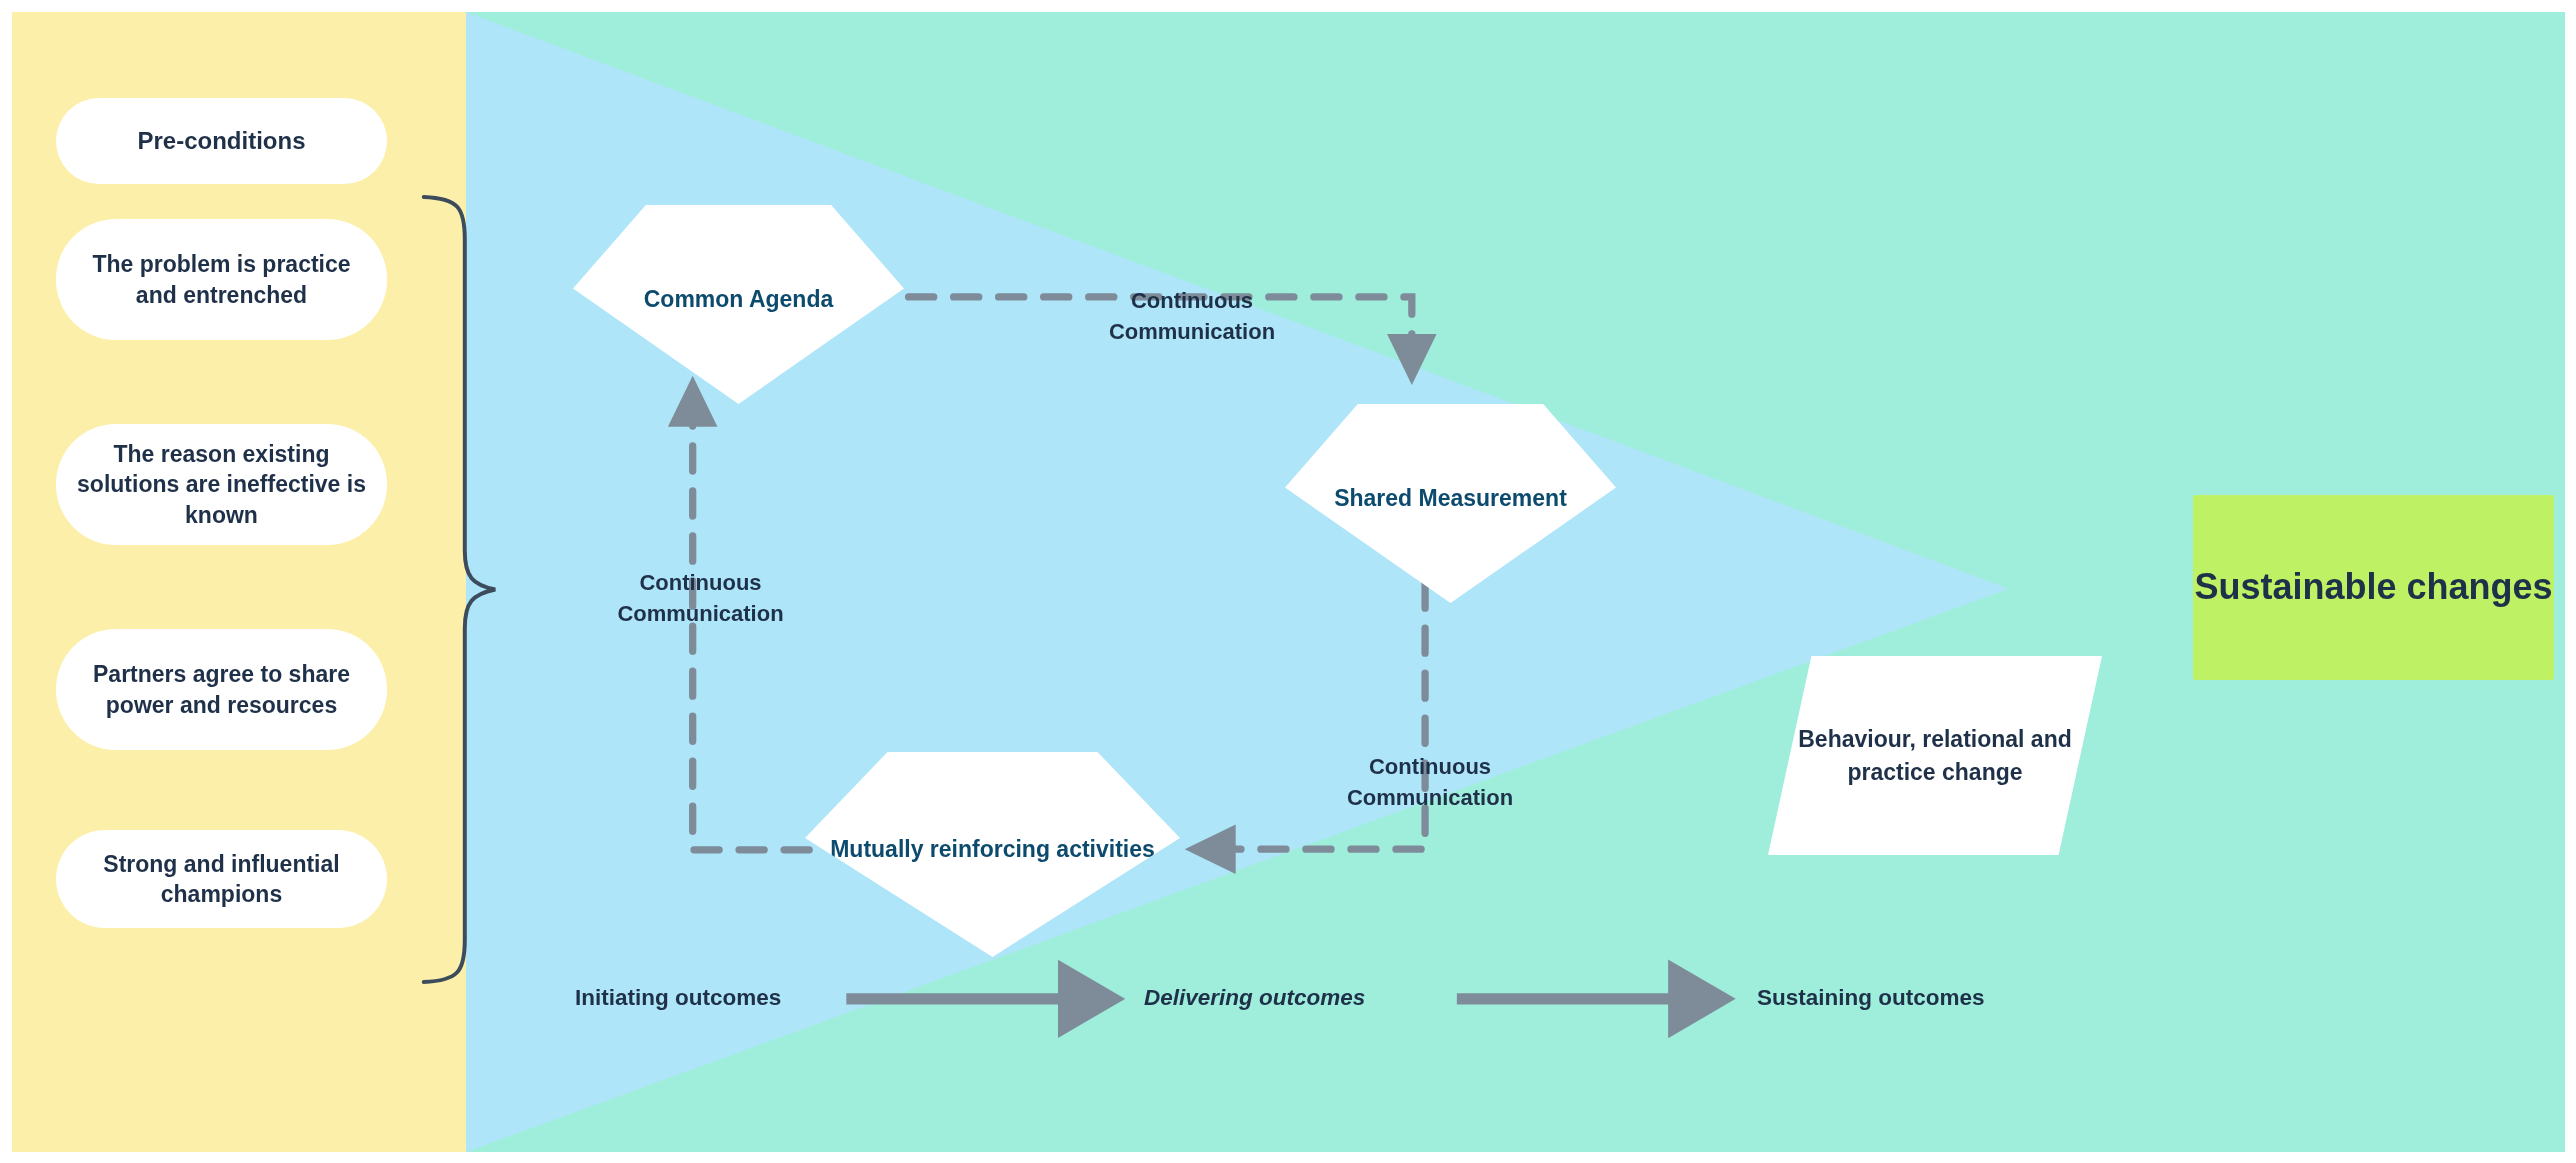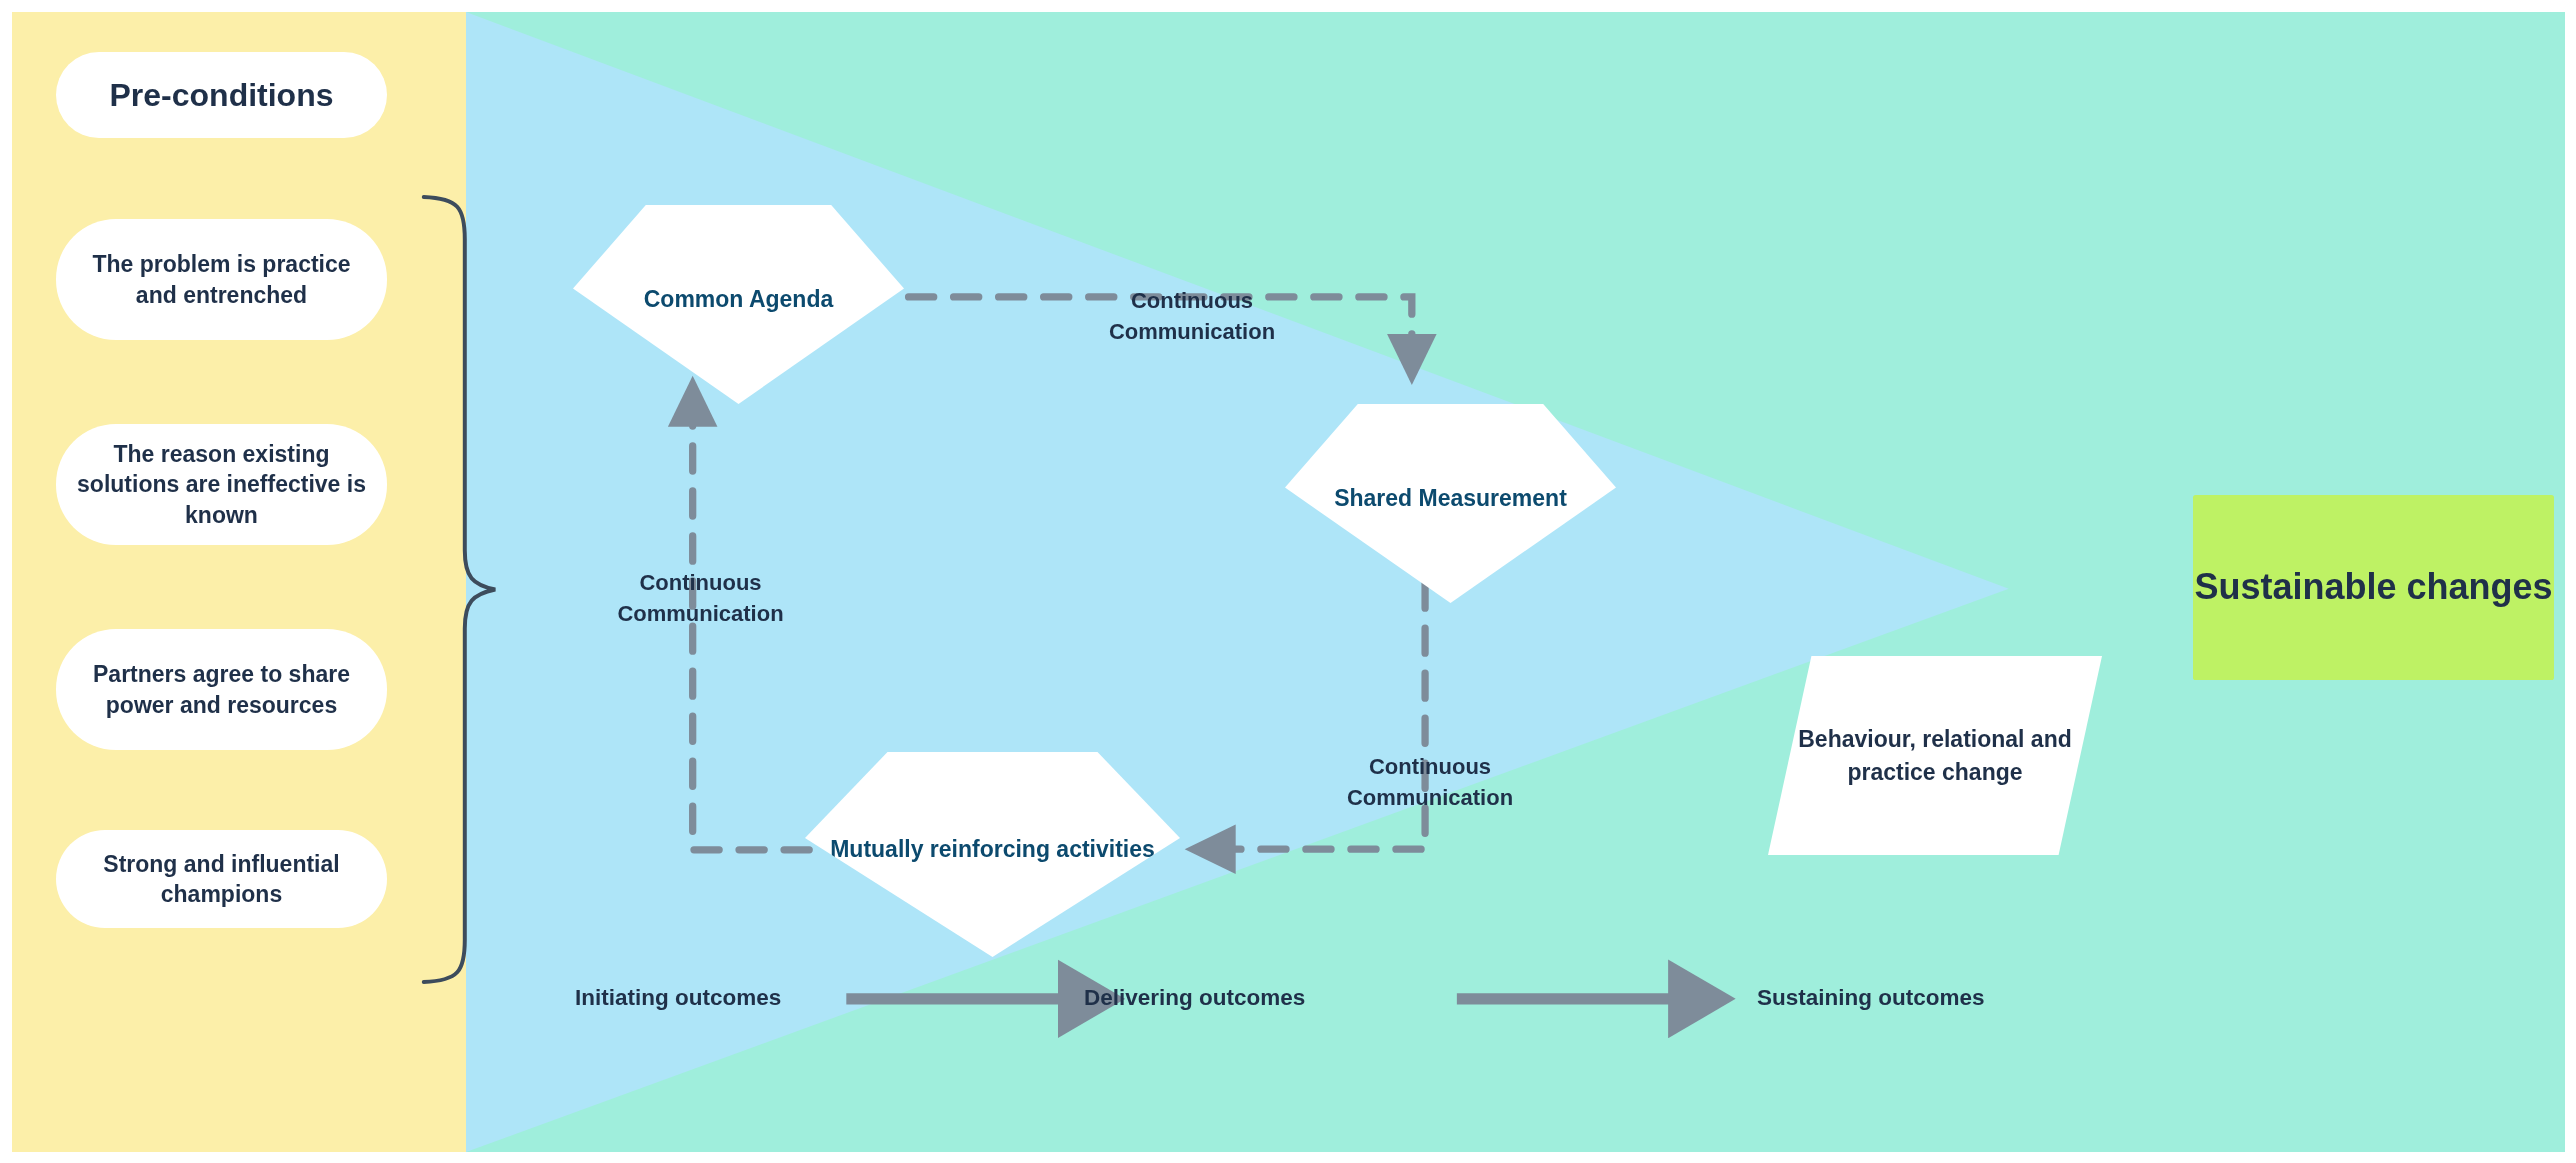--- a/index.html
+++ b/index.html
@@ -43,21 +43,21 @@
     border-radius: 60px;
     display: flex;
     align-items: center;
     justify-content: center;
     text-align: center;
     color: #1F3049;
     font-weight: bold;
     line-height: 1.32;
     padding: 6.6px 17px;
   }
-  .pill-title { font-size: 32px; }
+  .pill-title { font-size: 24px; margin-top: 46px; }
   .pill-body  { font-size: 23px; }
 
   
   .brace {
     position: absolute;
     left: 421px; top: 193px;
     width: 77px; height: 793px;
     pointer-events: none;
   }
 
@@ -226,21 +226,21 @@
     <span>Behaviour, relational and practice change</span>
   </div>
 
   <div class="outcome-card" style="left:2193px; top:495px; width:361px; height:185px;">
     <span>Sustainable changes</span>
   </div>
 
   <div class="stage-label" style="left:575px; top:985px;">
     <span>Initiating outcomes</span>
   </div>
-  <div class="stage-label" style="left:1084px; top:985px;">
+  <div class="stage-label" style="left:1144px; top:985px;font-style:italic;">
     <span>Delivering outcomes</span>
   </div>
   <div class="stage-label" style="left:1757px; top:985px;">
     <span>Sustaining outcomes</span>
   </div>
 
 </div>
 
 
 </body></html>

